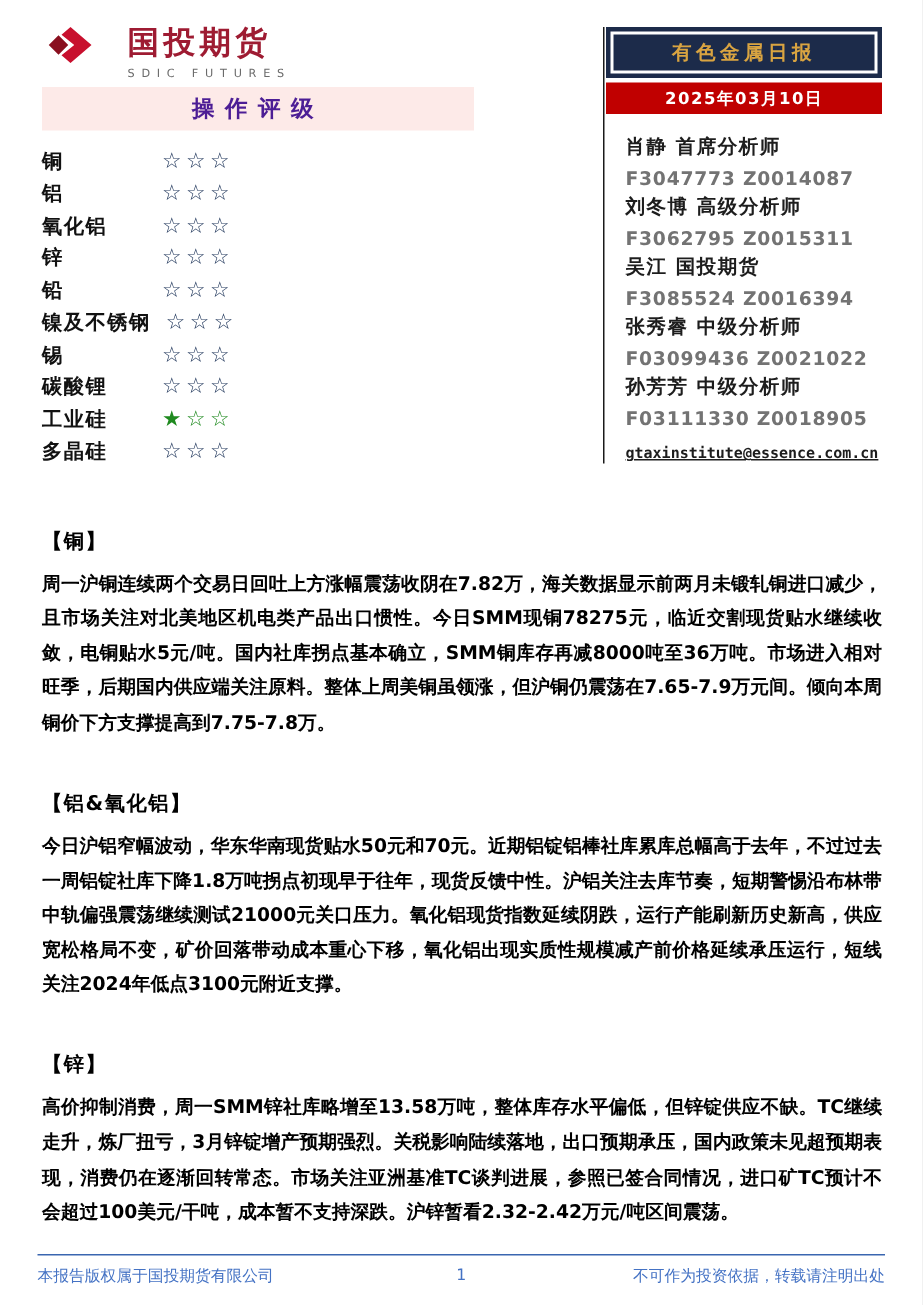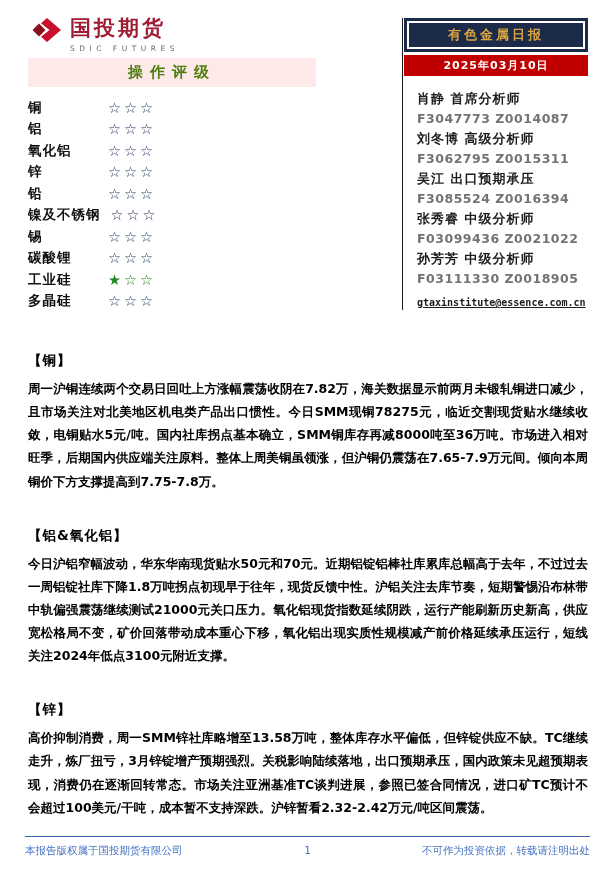--- a/index.html
+++ b/index.html
@@ -4,42 +4,42 @@
 <style>
   * { margin:0; padding:0; box-sizing:border-box; }
   html,body { background:#e8e8e8; }
   .page {
     position:relative; width:615px; height:870px; margin:0 auto;
     background:#ffffff; overflow:hidden;
     font-family:"DejaVu Sans","Liberation Sans",sans-serif; color:#000;
   }
 
   
-  .logo-block { position:absolute; left:28px; top:14px; display:flex; align-items:center; gap:4px; }
+  .logo-block { position:absolute; left:28px; top:14px; display:flex; align-items:center; gap:19px; }
   .logo-text .logo-title { font-size:21px; font-weight:bold; color:#9e1b32; letter-spacing:3px; }
   .logo-text .logo-subtitle { font-size:7.5px; color:#6a6a6a; letter-spacing:4.5px; margin-top:2px; }
 
   
   .right-col { position:absolute; left:402px; top:18px; width:186px; border-left:1.5px solid #1a1a1a; }
   .report-title-box { background:#1c2b4a; padding:3px; margin-left:1px; }
   .report-title-inner { border:2px solid #ffffff; padding:3px 0; text-align:center;
       color:#d9a441; font-size:13px; font-weight:bold; letter-spacing:3px;
       font-family:"DejaVu Serif","Liberation Serif",serif; }
   .date-bar { background:#c00000; color:#ffffff; text-align:center; font-size:11px;
       font-weight:bold; letter-spacing:1px; padding:3px 2px; margin-top:3px; margin-left:1px; }
   .analysts { padding-left:14px; margin-top:14px; }
   .analyst-name { font-size:13px; font-weight:bold; color:#1d1d1d; letter-spacing:1px; margin-top:3px; line-height:17px; }
   .analyst-id { font-size:12.5px; font-weight:600; color:#737373; margin-top:4px; line-height:16px; letter-spacing:0.5px; }
   .contact-phone { padding-left:14px; margin-top:16px; font-size:13px; font-weight:bold; letter-spacing:0.5px; }
   .contact-email { display:inline-block; margin-left:14px; margin-top:10px; font-size:10px; font-weight:600;
       font-family:"DejaVu Sans Mono","Liberation Mono",monospace; text-decoration:underline; color:#1d1d1d; }
 
   
   .ratings-block { position:absolute; left:28px; top:58px; width:288px; }
-  .ratings-header { background:#fdeae8; color:#4d7c0f; text-align:center; font-size:15px;
+  .ratings-header { background:#fdeae8; color:#4c1d95; text-align:center; font-size:15px;
       font-weight:bold; letter-spacing:7px; padding:5px 0; }
   .ratings-list { margin-top:10px; }
   .rating-row { display:flex; align-items:center; height:21.5px; }
   .rating-label { min-width:80px; padding-right:10px; font-size:13.5px; font-weight:bold; color:#111; letter-spacing:1px; }
   .rating-stars { font-size:14.5px; color:#243a5e; letter-spacing:3px; line-height:1; }
   .rating-stars.green { color:#1f8a1f; }
 
   
   .body-block { position:absolute; left:28px; top:352px; width:560px; }
   .section { margin-bottom:34px; }
@@ -81,21 +81,21 @@
     <div class="analysts">
       <div>
         <div class="analyst-name">肖静 首席分析师</div>
         <div class="analyst-id">F3047773 Z0014087</div>
       </div>
       <div>
         <div class="analyst-name">刘冬博 高级分析师</div>
         <div class="analyst-id">F3062795 Z0015311</div>
       </div>
       <div>
-        <div class="analyst-name">吴江 出口预期承压</div>
+        <div class="analyst-name">吴江 国投期货</div>
         <div class="analyst-id">F3085524 Z0016394</div>
       </div>
       <div>
         <div class="analyst-name">张秀睿 中级分析师</div>
         <div class="analyst-id">F03099436 Z0021022</div>
       </div>
       <div>
         <div class="analyst-name">孙芳芳 中级分析师</div>
         <div class="analyst-id">F03111330 Z0018905</div>
       </div>

